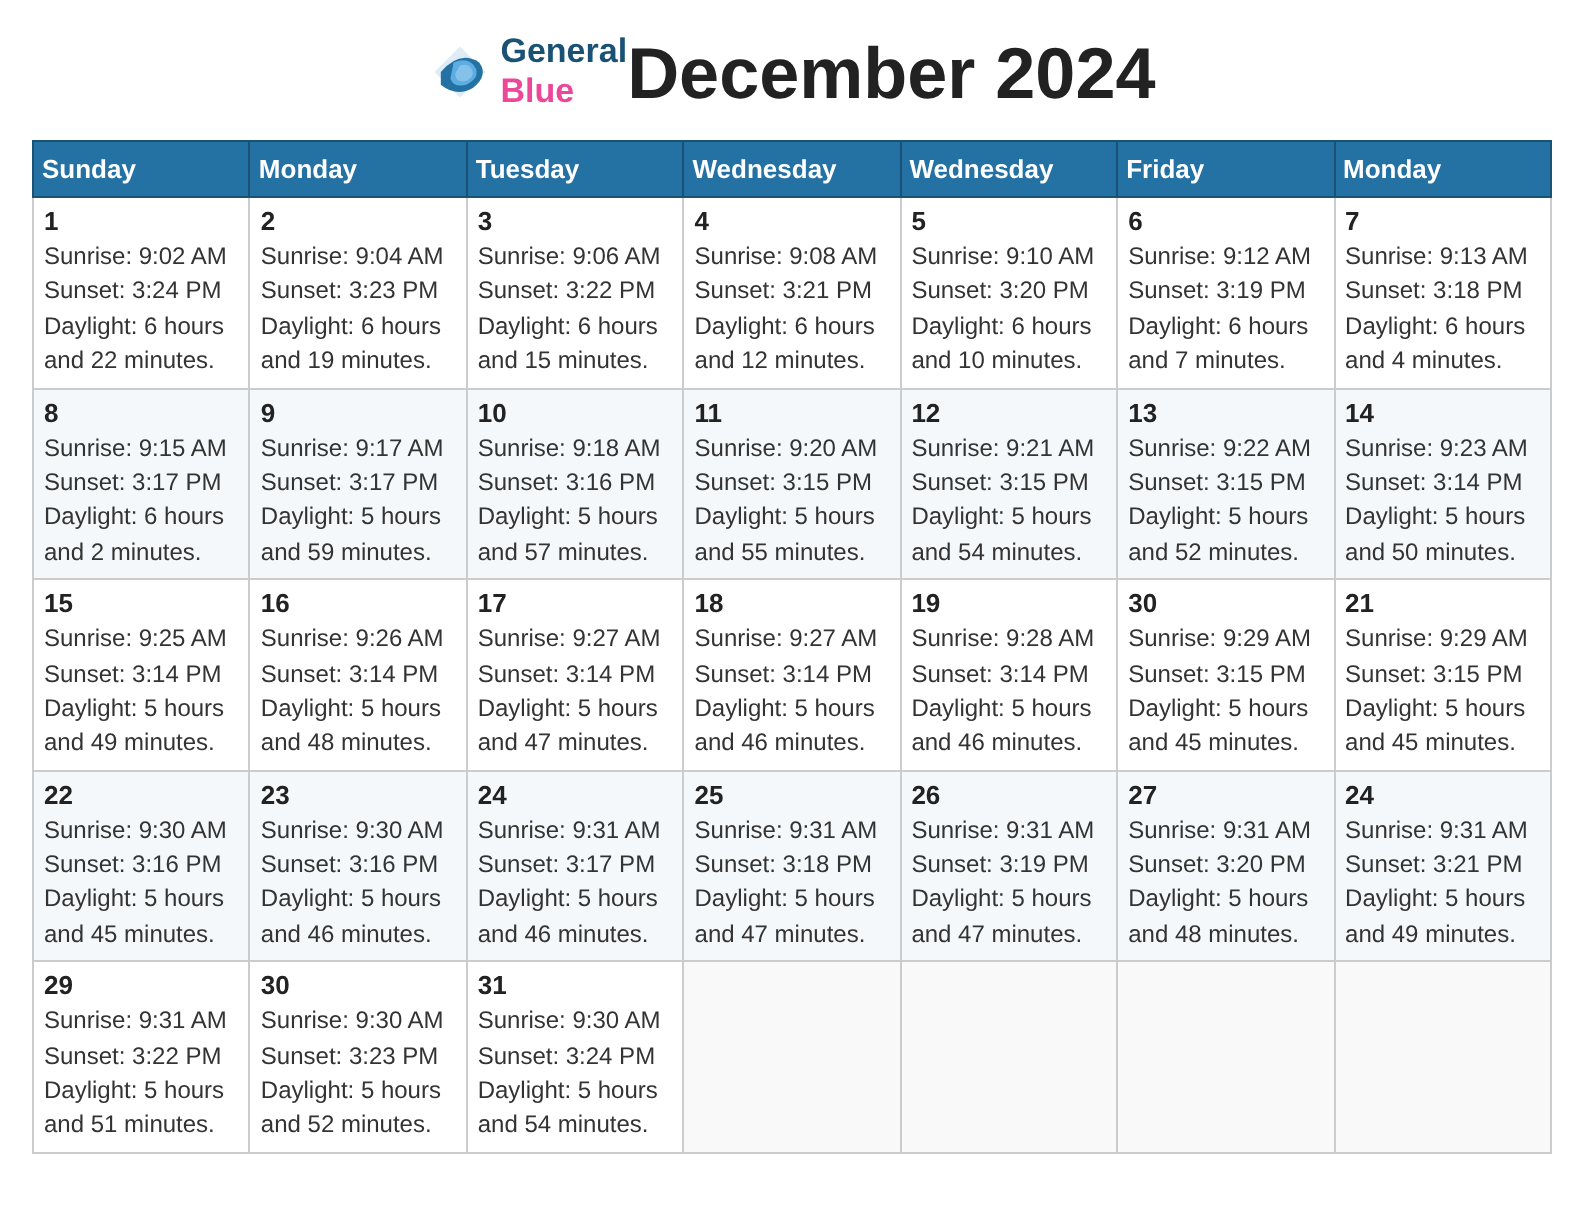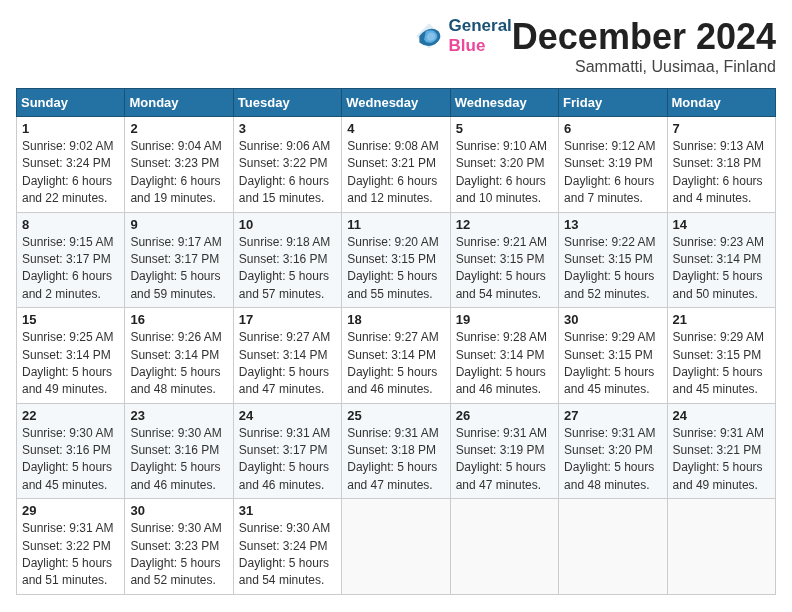--- a/index.html
+++ b/index.html
@@ -6,21 +6,21 @@
     body {
       font-family: Arial, sans-serif;
       background: #fff;
       width: 792px;
       min-height: 612px;
       padding: 16px;
     }
     .header {
       display: flex;
       align-items: flex-start;
-      justify-content: flex-end;
+      justify-content: center;
       margin-bottom: 12px;
     }
     .logo {
       display: flex;
       align-items: center;
       gap: 4px;
     }
     .logo-icon {
       width: 32px;
       height: 32px;
@@ -89,21 +89,20 @@
       <path d="M16 14 Q26 10 30 18 Q32 24 24 28 Q16 30 14 24 Z" fill="#5dade2"></path>
       <path d="M20 16 Q26 14 28 20 Q28 25 22 26 Q17 26 17 21 Z" fill="#85c1e9"></path>
     </svg>
     <div>
       <div style="font-size:17px;font-weight:bold;color:#1a5276;line-height:1.2;">General</div>
       <div style="font-size:17px;font-weight:bold;color:#ec4899;line-height:1.2;">Blue</div>
     </div>
   </div>
   <div class="title-section">
     <h1>December 2024</h1>
-    <h2>Sammatti, Uusimaa, Finland</h2>
   </div>
 </div>
 
 <table>
   <thead>
     <tr id="header-row">
     <th>Sunday</th>
         <th>Monday</th>
         <th>Tuesday</th>
         <th>Wednesday</th>

